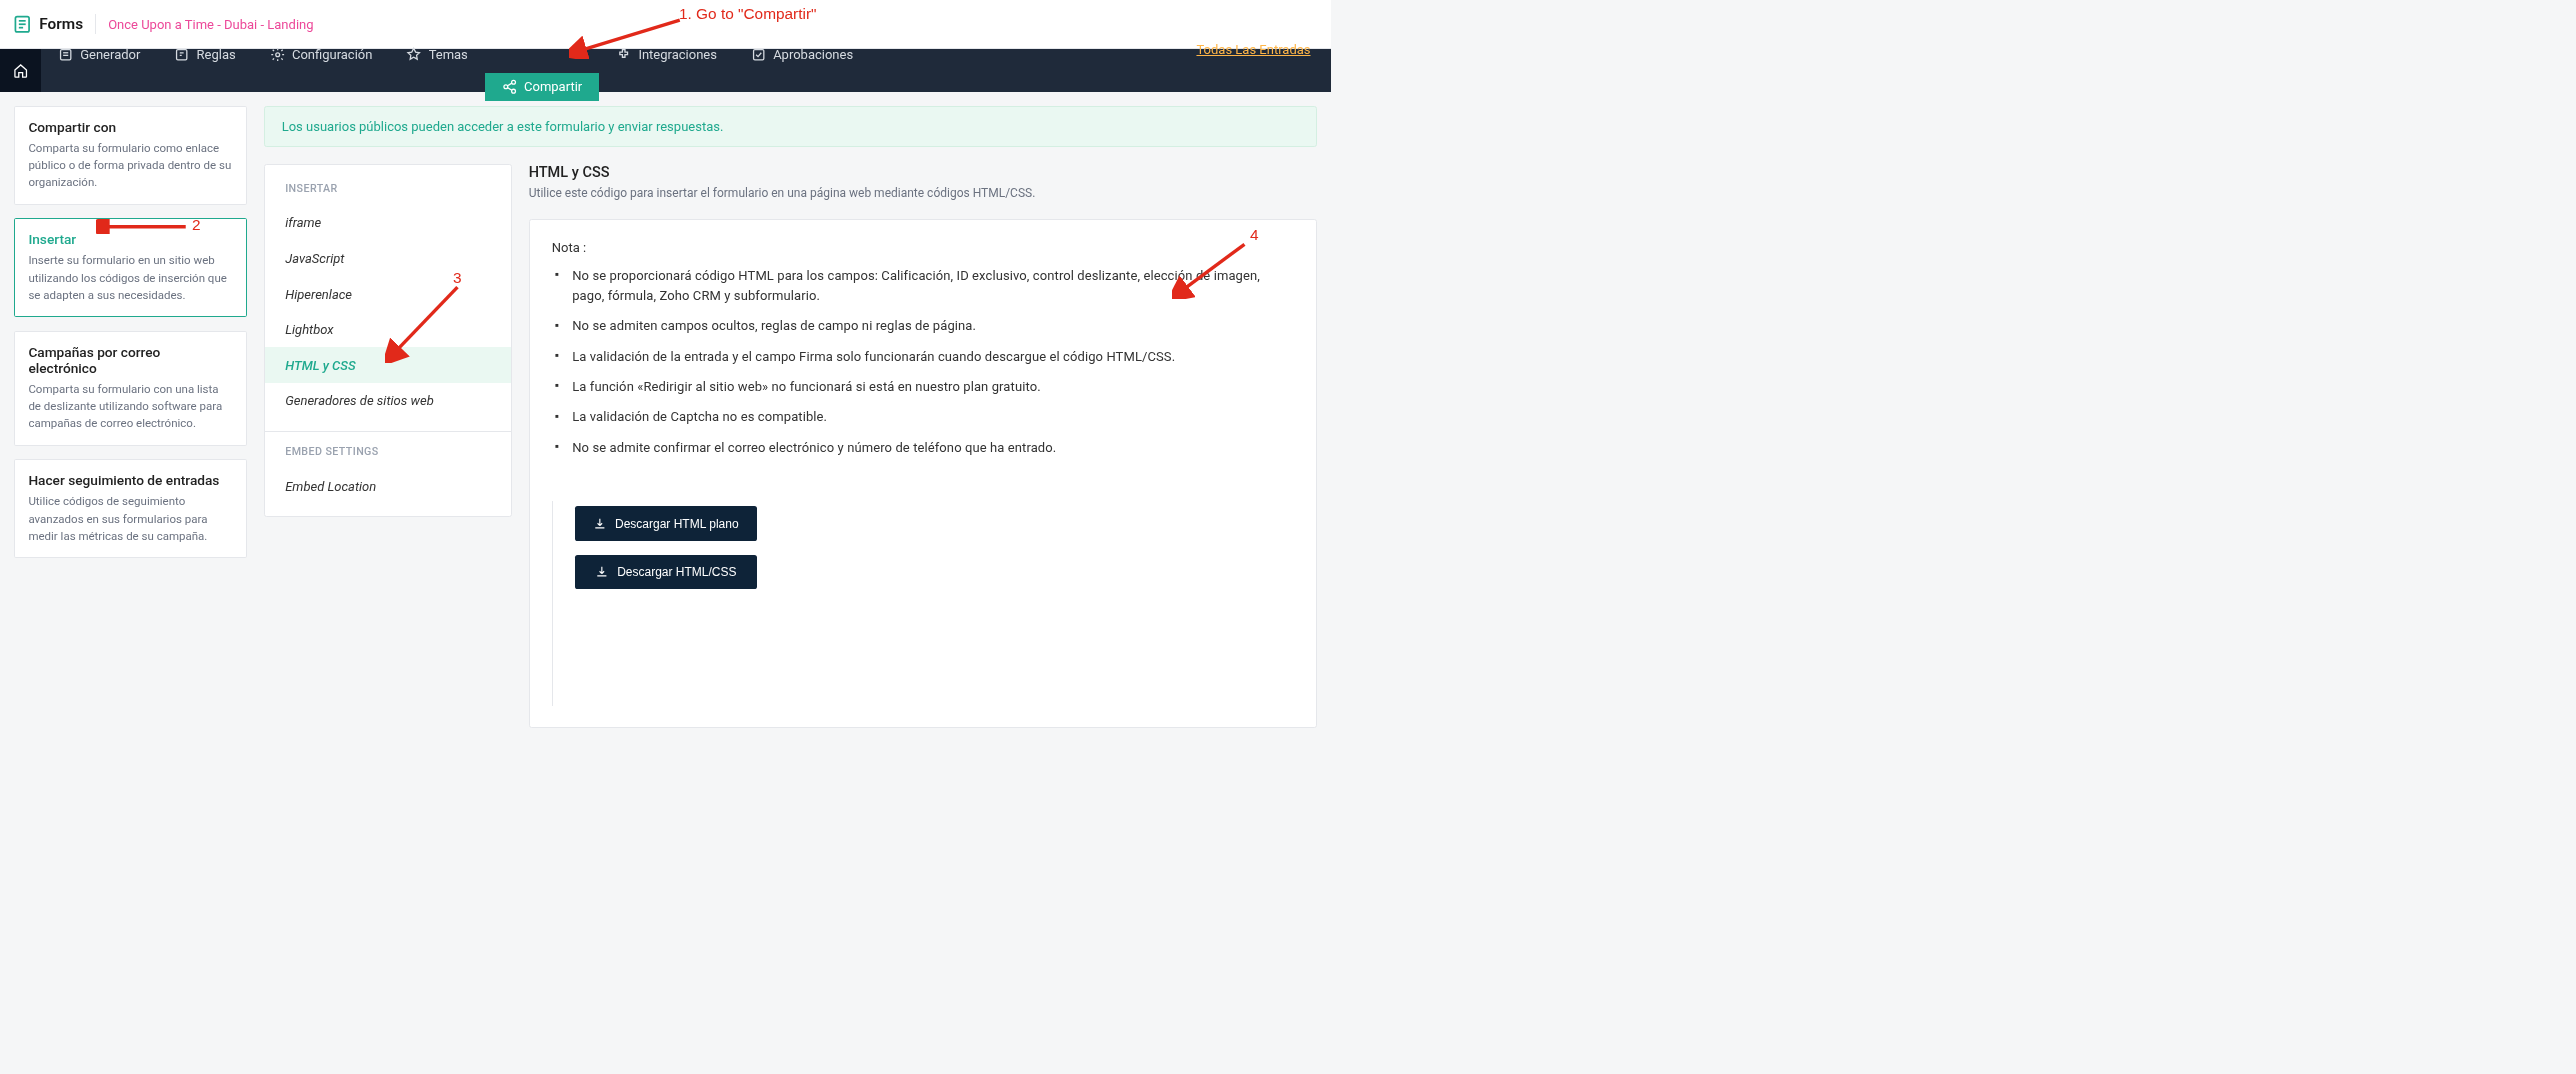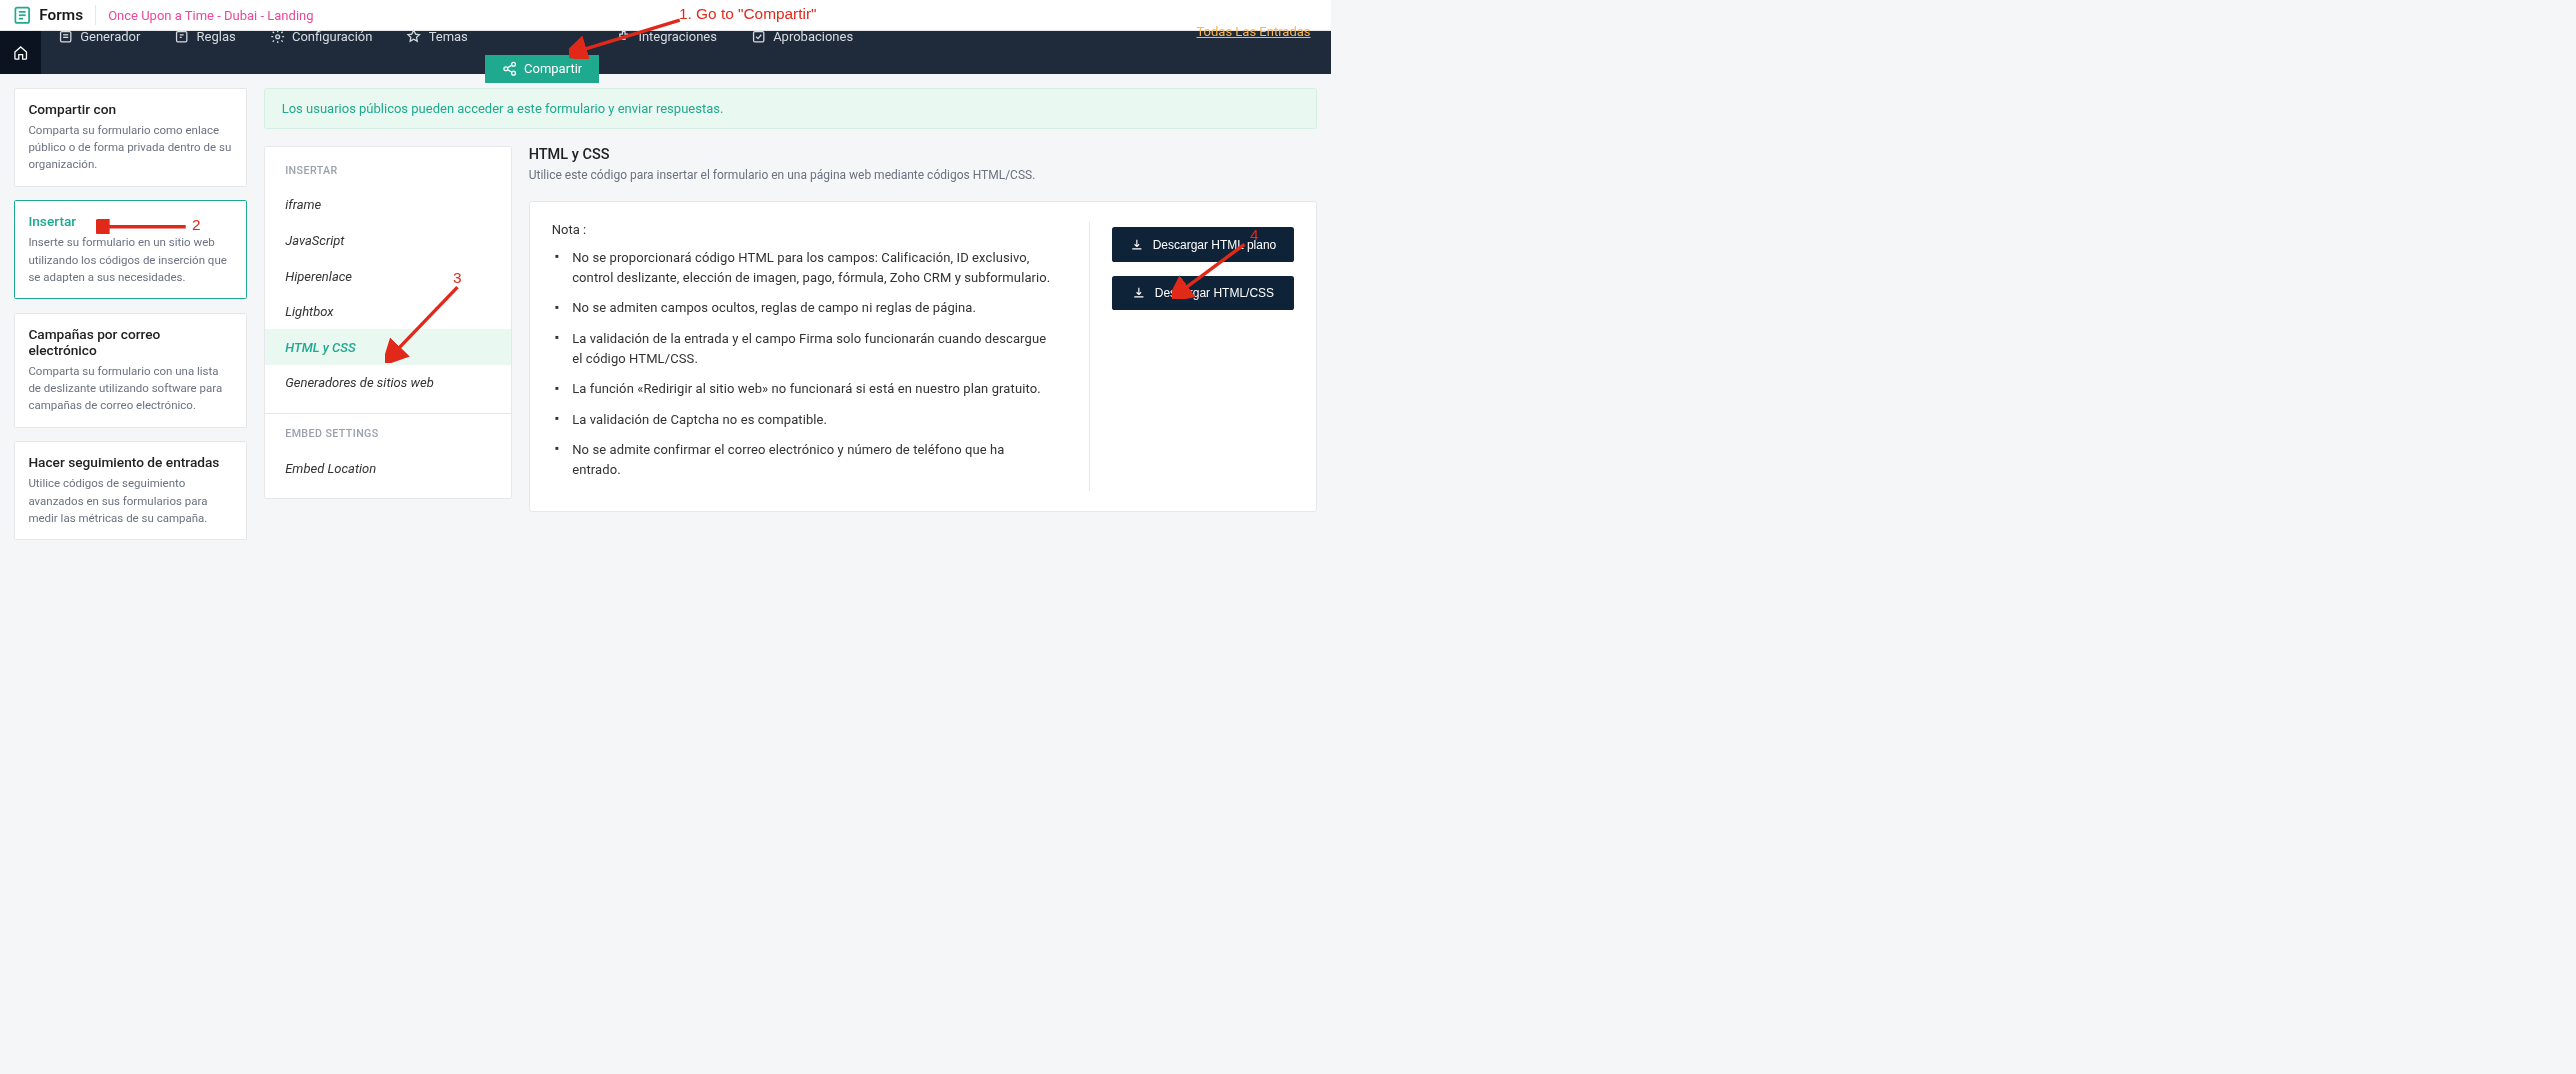--- a/index.html
+++ b/index.html
@@ -12,21 +12,21 @@
       background: #f5f6f7;
       color: #333;
     }
     
     .top-header {
       background: #fff;
       display: flex;
       align-items: center;
       padding: 8.6px 12px;
       border-bottom: 0.9px solid #e5e7eb;
-      height: 31px;
+      height: 49px;
     }
     .brand {
       display: flex;
       align-items: center;
       gap: 6.8px;
       border-right: 0.9px solid #e5e7eb;
       padding-right: 12px;
     }
     .brand-title {
       font-weight: 600;
@@ -181,20 +181,21 @@
       color: #6b7280;
       margin-bottom: 19px;
     }
     .note-frame {
       border: 0.9px solid #e5e7eb;
       border-radius: 2.6px;
       background: #fff;
       display: flex;
       padding: 20.5px 22px;
       gap: 33px;
+      flex-direction: column;
     }
     .note-left { flex: 1; }
     .note-right {
       width: 205px;
       flex: 0 0 205px;
       border-left: 0.9px solid #e5e7eb;
       padding-left: 22px;
       display: flex;
       flex-direction: column;
       gap: 13.7px;

